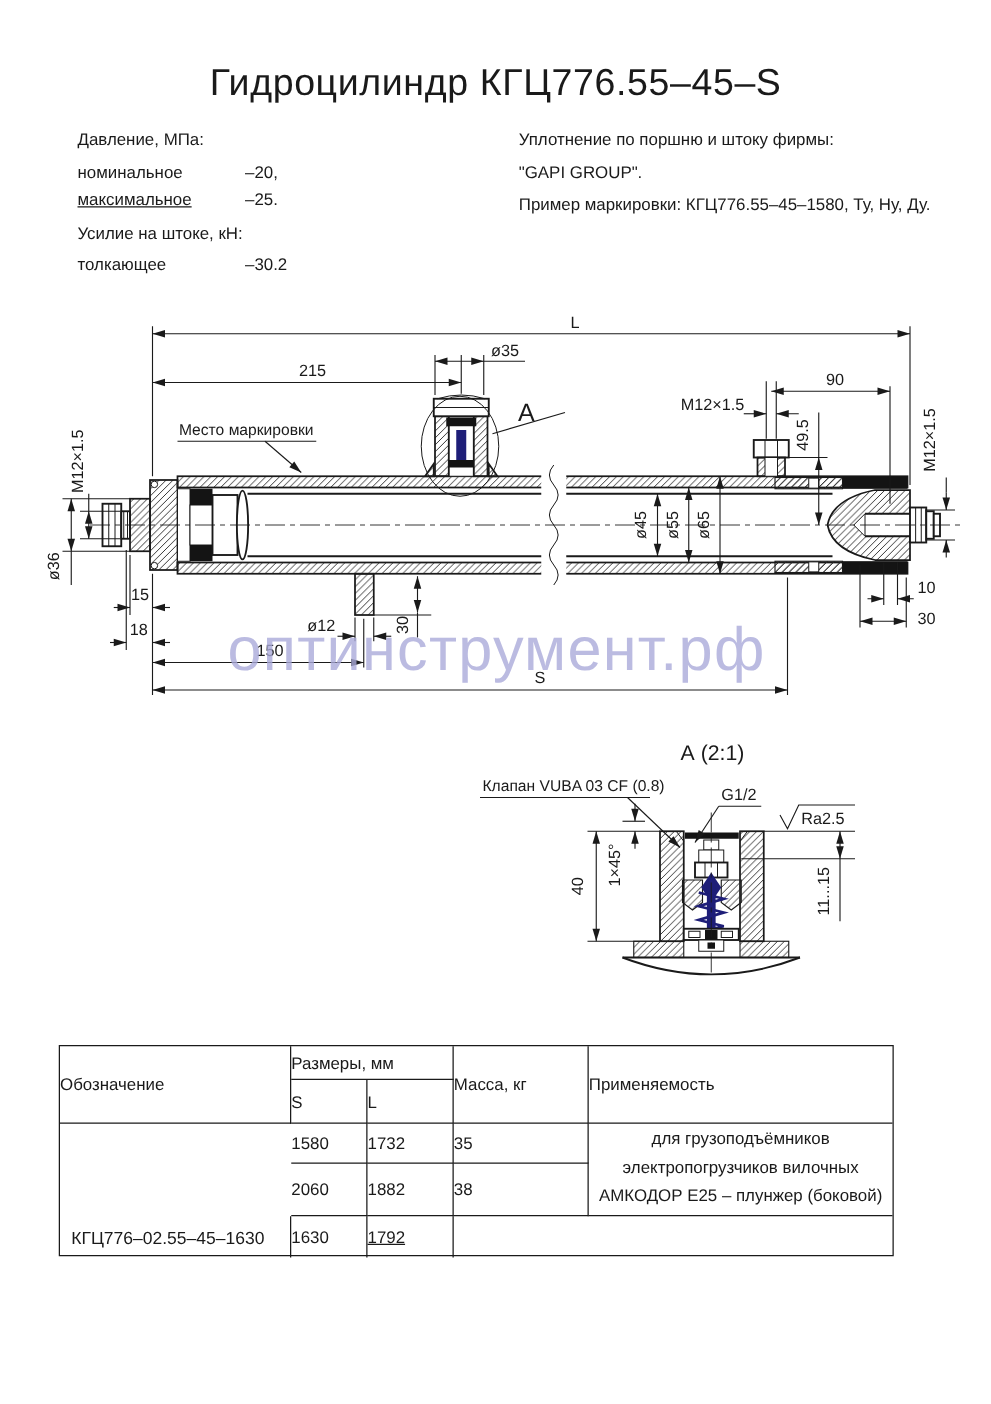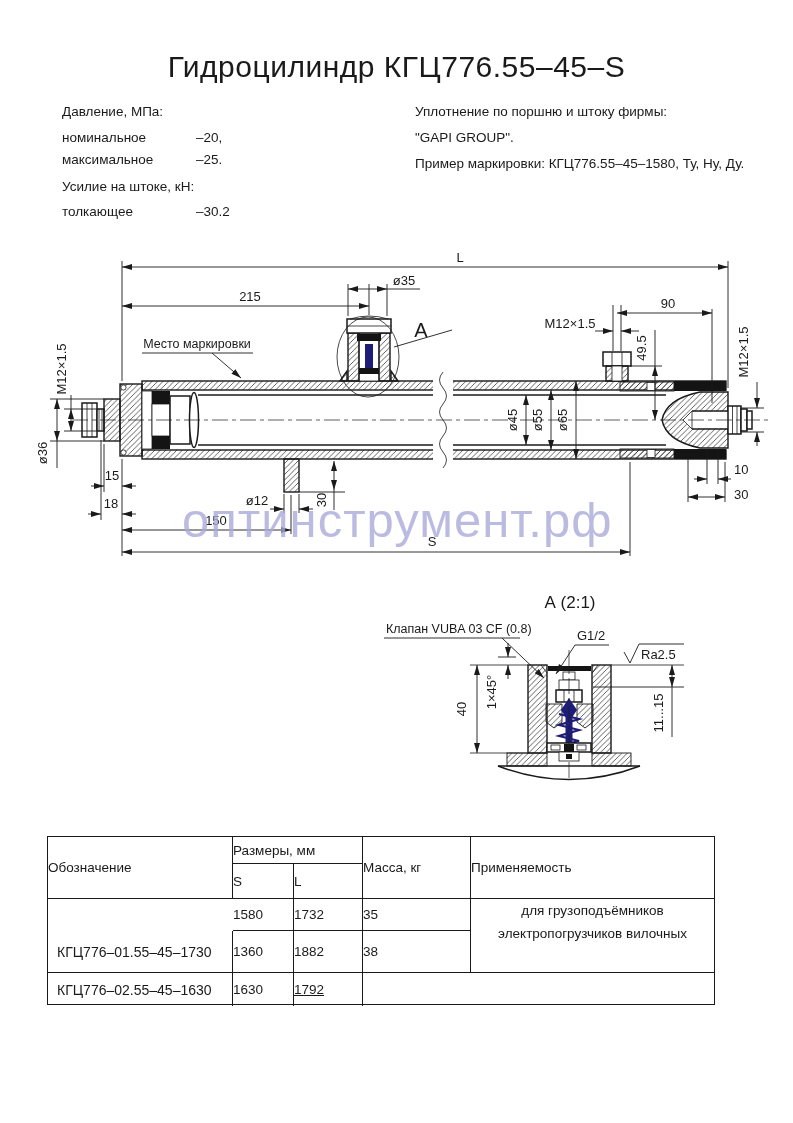--- a/index.html
+++ b/index.html
@@ -33,21 +33,21 @@
   .appcell{flex-direction:column;line-height:23px;font-size:13.5px;}
 </style>
 </head>
 <body>
 
 <div id="title" class="abs">Гидроцилиндр КГЦ776.55–45–S</div>
 
 <div class="abs spec" style="left:62px;top:104px;">Давление, МПа:</div>
 <div class="abs spec" style="left:62px;top:130px;">номинальное</div>
 <div class="abs spec val" style="top:130px;">–20,</div>
-<div class="abs spec" style="left:62px;top:152px;">максимальное</div>
+<div class="abs spec" style="left:62px;top:152px;text-decoration:underline;">максимальное</div>
 <div class="abs spec val" style="top:152px;">–25.</div>
 <div class="abs spec" style="left:62px;top:179px;">Усилие на штоке, кН:</div>
 <div class="abs spec" style="left:62px;top:204px;">толкающее</div>
 <div class="abs spec val" style="top:204px;">–30.2</div>
 
 <div class="abs spec" style="left:415px;top:104px;">Уплотнение по поршню и штоку фирмы:</div>
 <div class="abs spec" style="left:415px;top:130px;">"GAPI GROUP".</div>
 <div class="abs spec" style="left:415px;top:156px;">Пример маркировки: КГЦ776.55–45–1580, Ту, Ну, Ду.</div>
 
 <div id="watermark" class="abs">оптинструмент.рф</div>
@@ -338,27 +338,25 @@
     </div>
   <div class="cell" style="grid-column:3;grid-row:3;">
       <span>1732</span>
     </div>
   <div class="cell" style="grid-column:4;grid-row:3;">
       <span>35</span>
     </div>
   <div class="cell noR appcell" style="grid-column:5;grid-row:3/5;">
     <span>для грузоподъёмников</span>
     <span>электропогрузчиков вилочных</span>
+    <span>АМКОДОР Е25 – плунжер (боковой)</span>
   </div>
 
-  <div class="cell left" style="grid-column:1;grid-row:4;">
-      <span>КГЦ776–01.55–45–1730</span>
-    </div>
   <div class="cell" style="grid-column:2;grid-row:4;">
-      <span>1360</span>
+      <span>2060</span>
     </div>
   <div class="cell" style="grid-column:3;grid-row:4;">
       <span>1882</span>
     </div>
   <div class="cell" style="grid-column:4;grid-row:4;">
       <span>38</span>
     </div>
 
   <div class="cell left noB" style="grid-column:1;grid-row:5;">
       <span>КГЦ776–02.55–45–1630</span>

